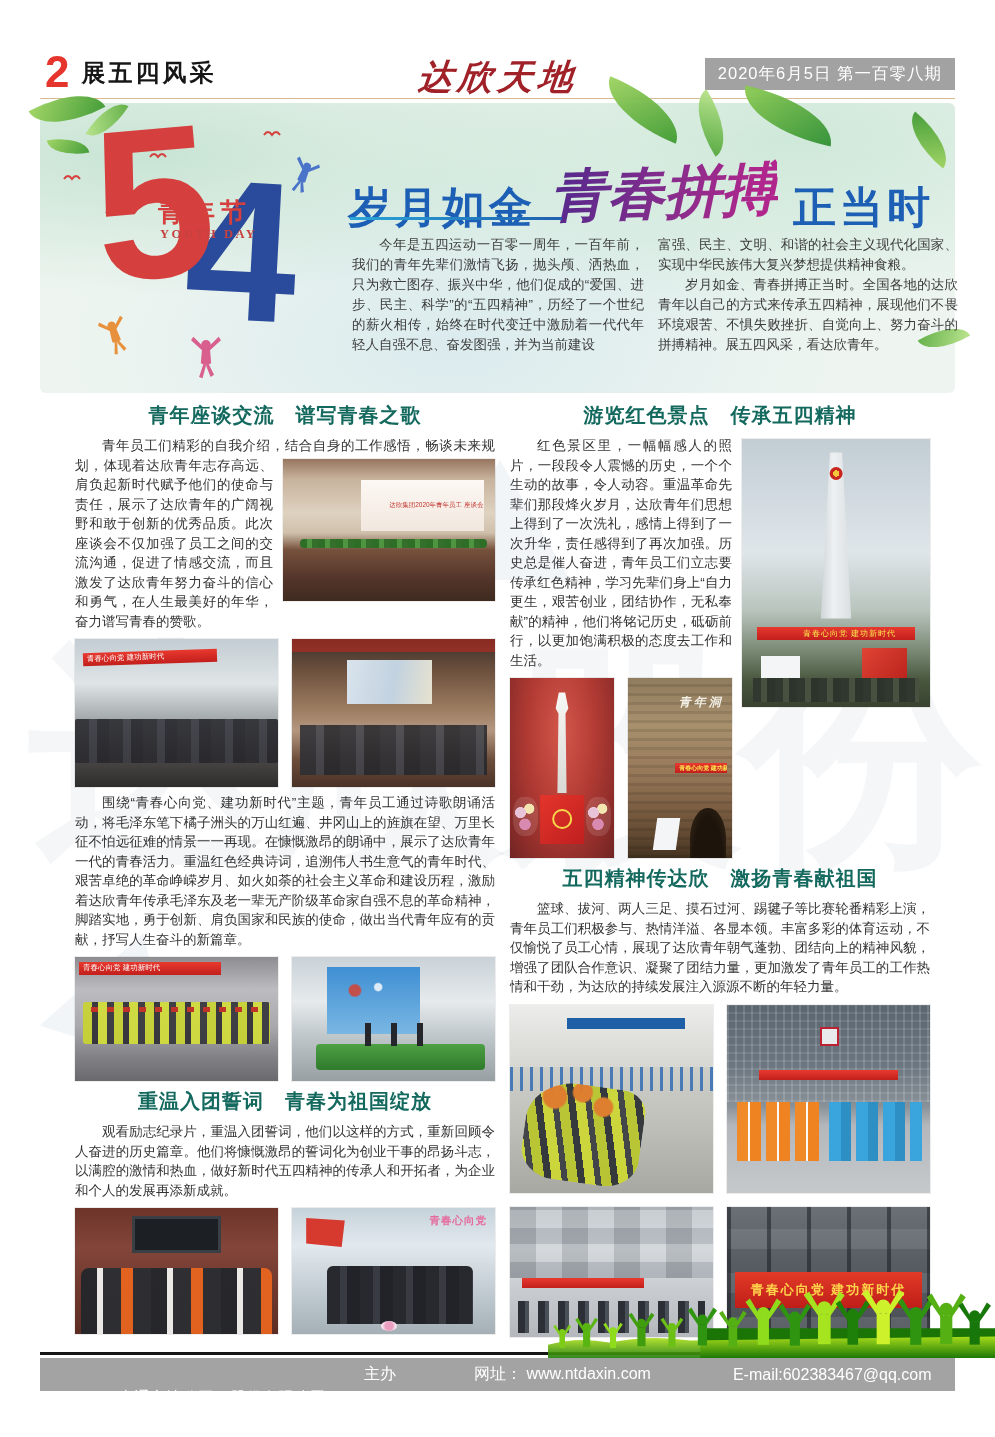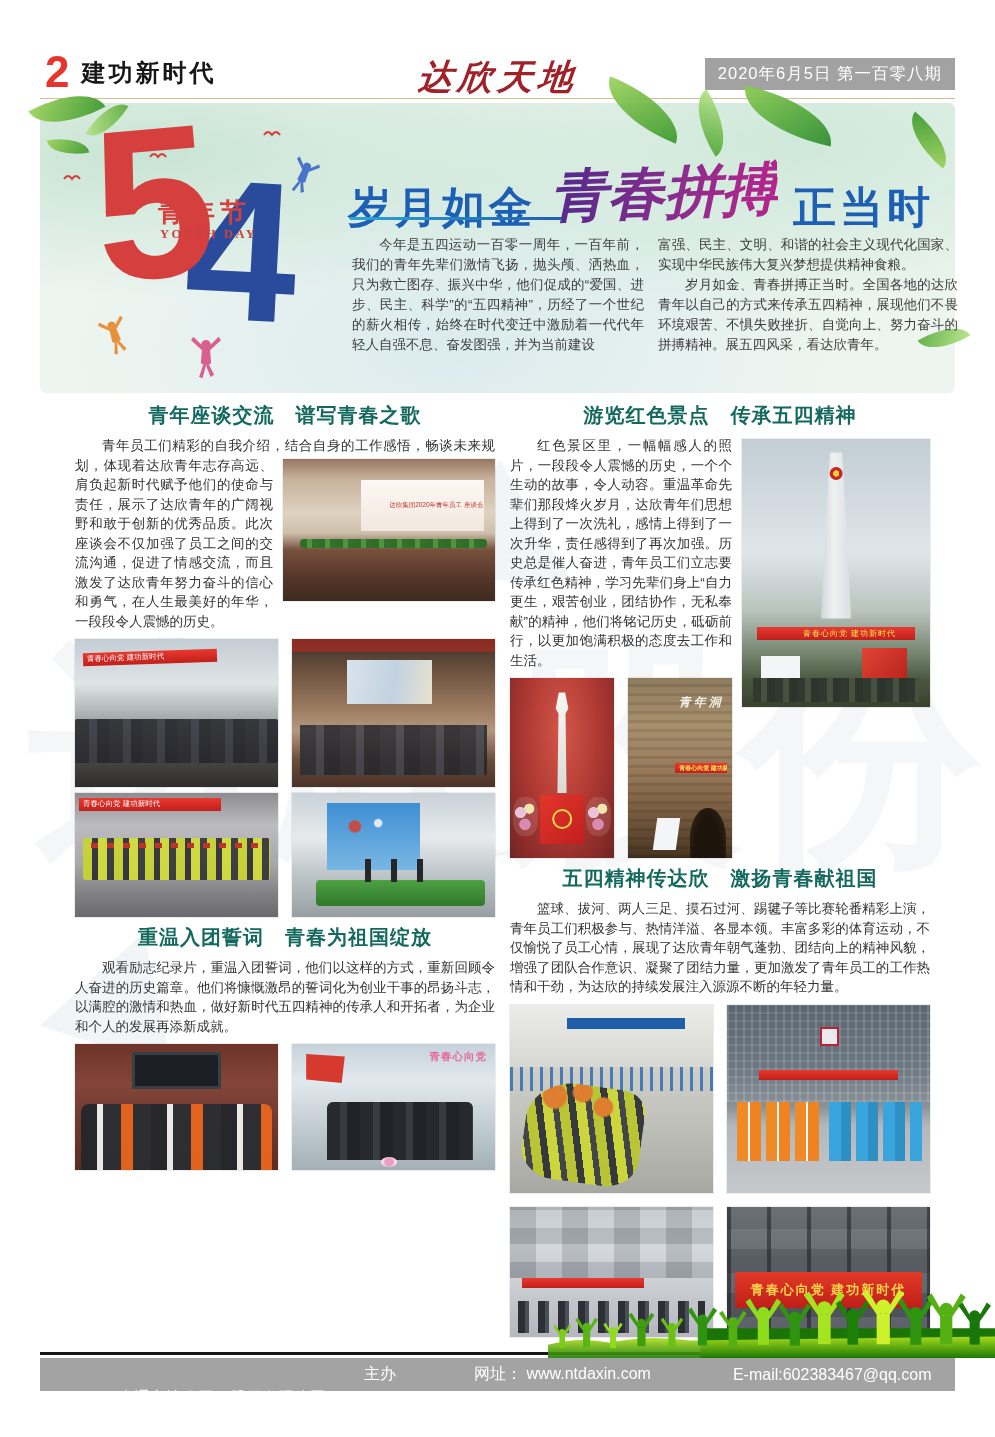--- a/index.html
+++ b/index.html
@@ -214,21 +214,21 @@
   .f1{margin-left:78px;margin-top:48px;} .f2{margin-left:38px;} .f3{margin-left:78px;} .f4{margin-left:82px;}
 </style>
 </head>
 <body>
 
 <div class="page">
 
   <div class="header">
     <div class="hleft">
       <span class="pnum">2</span>
-      <span class="psec">建功新时代</span>
+      <span class="psec">展五四风采</span>
     </div>
     <div class="masthead">达欣天地</div>
     <div class="issue">2020年6月5日  第一百零八期</div>
   </div>
   <div class="hrule"></div>
 
   <div class="hero">
     <div class="leaf lf1"></div>
     <div class="leaf lf2"></div>
     <div class="leaf lf3"></div>
@@ -281,31 +281,32 @@
   <div class="wm">达欣股份</div>
   <div class="tri tri1"></div>
   <div class="tri tri2"></div>
 
   <div class="col col-left">
     <h3>青年座谈交流　谱写青春之歌</h3>
     <p class="body"><span>青年员工们精彩的自我介绍，结合自身的工作感悟，畅谈未来规划，</span><span class="ph ph-a fl-r">
           <span class="scr">
             <span>达欣集团2020年青年员工 座谈会</span>
           </span>
-        </span><span>体现着达欣青年志存高远、肩负起新时代赋予他们的使命与责任，展示了达欣青年的广阔视野和敢于创新的优秀品质。此次座谈会不仅加强了员工之间的交流沟通，促进了情感交流，而且激发了达欣青年努力奋斗的信心和勇气，在人生最美好的年华，一段段令人震憾的历史。</span></p>
+        </span><span>体现着达欣青年志存高远、肩负起新时代赋予他们的使命与责任，展示了达欣青年的广阔视野和敢于创新的优秀品质。此次座谈会不仅加强了员工之间的交流沟通，促进了情感交流，而且激发了达欣青年努力奋斗的信心和勇气，在人生最美好的年华，奋力谱写青春的赞歌。</span></p>
 
     <div class="prow row-a">
       <div class="ph ph-b">
         <span class="bn" style="left:4%;top:8%;width:62%;transform:rotate(-2deg);">青春心向党 建功新时代</span>
       </div>
       <div class="ph ph-c">
         <span class="scr2"></span>
       </div>
     </div>
 
+    <p class="body">围绕“青春心向党、建功新时代”主题，青年员工通过诗歌朗诵活动，将毛泽东笔下橘子洲头的万山红遍、井冈山上的旌旗在望、万里长征不怕远征难的情景一一再现。在慷慨激昂的朗诵中，展示了达欣青年一代的青春活力。重温红色经典诗词，追溯伟人书生意气的青年时代、艰苦卓绝的革命峥嵘岁月、如火如荼的社会主义革命和建设历程，激励着达欣青年传承毛泽东及老一辈无产阶级革命家自强不息的革命精神，脚踏实地，勇于创新、肩负国家和民族的使命，做出当代青年应有的贡献，抒写人生奋斗的新篇章。</p>
 
     <div class="prow row-b">
       <div class="ph ph-g">
         <span class="bnG bn">青春心向党 建功新时代</span>
         <span class="vests"></span>
       </div>
       <div class="ph ph-h">
         <span class="backdrop"></span>
         <span class="stage"></span>
         <span class="figs"></span>

